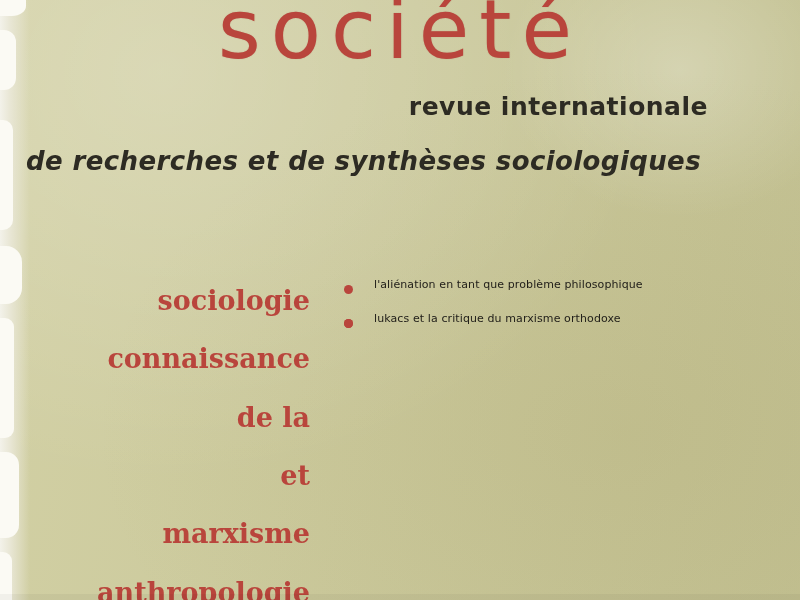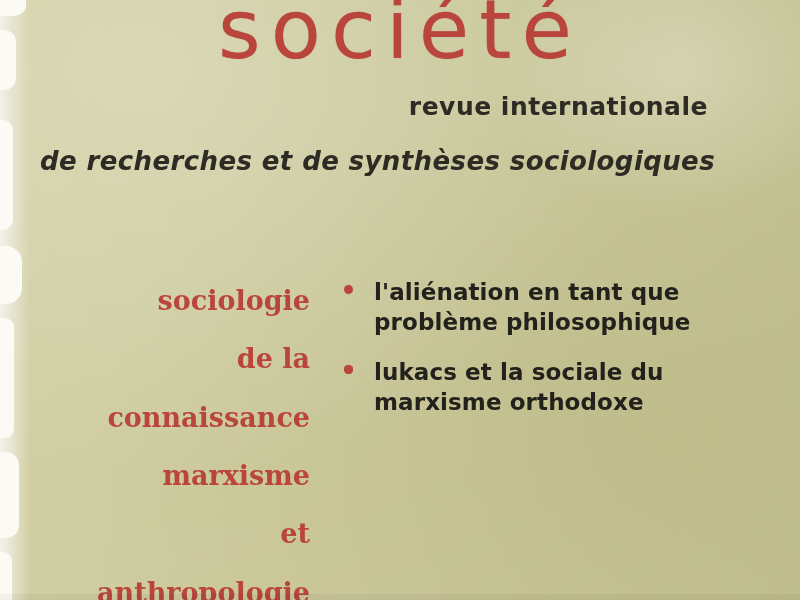--- a/index.html
+++ b/index.html
@@ -107,21 +107,20 @@
     position: absolute;
     left: 26px;
     top: 146px;
     font-family: "DejaVu Sans", sans-serif;
     font-style: italic;
     font-weight: 700;
     font-size: 26px;
     letter-spacing: 0.4px;
     color: #2d2b23;
     white-space: nowrap;
-    margin-left: 14px;
   }
 
   
   .themes {
     position: absolute;
     left: 60px;
     top: 282px;
     width: 250px;
     text-align: center;
     color: #b9453c;
@@ -142,25 +141,24 @@
     position: absolute;
     left: 338px;
     top: 278px;
     width: 440px;
   }
   .topic {
     position: relative;
     padding-left: 36px;
     margin-bottom: 20px;
     font-family: "DejaVu Sans", sans-serif;
-    font-size: 23px;
+    font-size: 11px;
     line-height: 1.30;
     color: #23211b;
     letter-spacing: 0.1px;
-    font-weight: bold;
   }
   .bullet {
     position: absolute;
     left: 6px;
     top: 7px;
     width: 9px;
     height: 9px;
     border-radius: 50%;
     background: #b9453c;
   }
@@ -195,37 +193,37 @@
   <div class="content">
 
     <div class="masthead">société</div>
 
     <div class="subtitle-1">revue internationale</div>
 
     <div class="subtitle-2">de recherches et de synthèses sociologiques</div>
 
     <div class="themes">
       <div class="theme">sociologie</div>
+      <div class="theme">connaissance</div>
       <div class="theme">de la</div>
-      <div class="theme">connaissance</div>
+      <div class="theme">et</div>
       <div class="theme">marxisme</div>
-      <div class="theme">et</div>
       <div class="theme">anthropologie</div>
     </div>
 
     <div class="topics">
       <div class="topic">
         <span class="bullet"></span>
         <span>l'aliénation en tant que problème philosophique</span>
       </div>
       <div class="topic">
         <span class="bullet"></span>
       </div>
       <div class="topic">
         <span class="bullet"></span>
-        <span>lukacs et la sociale du marxisme orthodoxe</span>
+        <span>lukacs et la critique du marxisme orthodoxe</span>
       </div>
     </div>
 
   </div>
 
   <div class="bottom-cut"></div>
 </div>
 
 </body></html>

